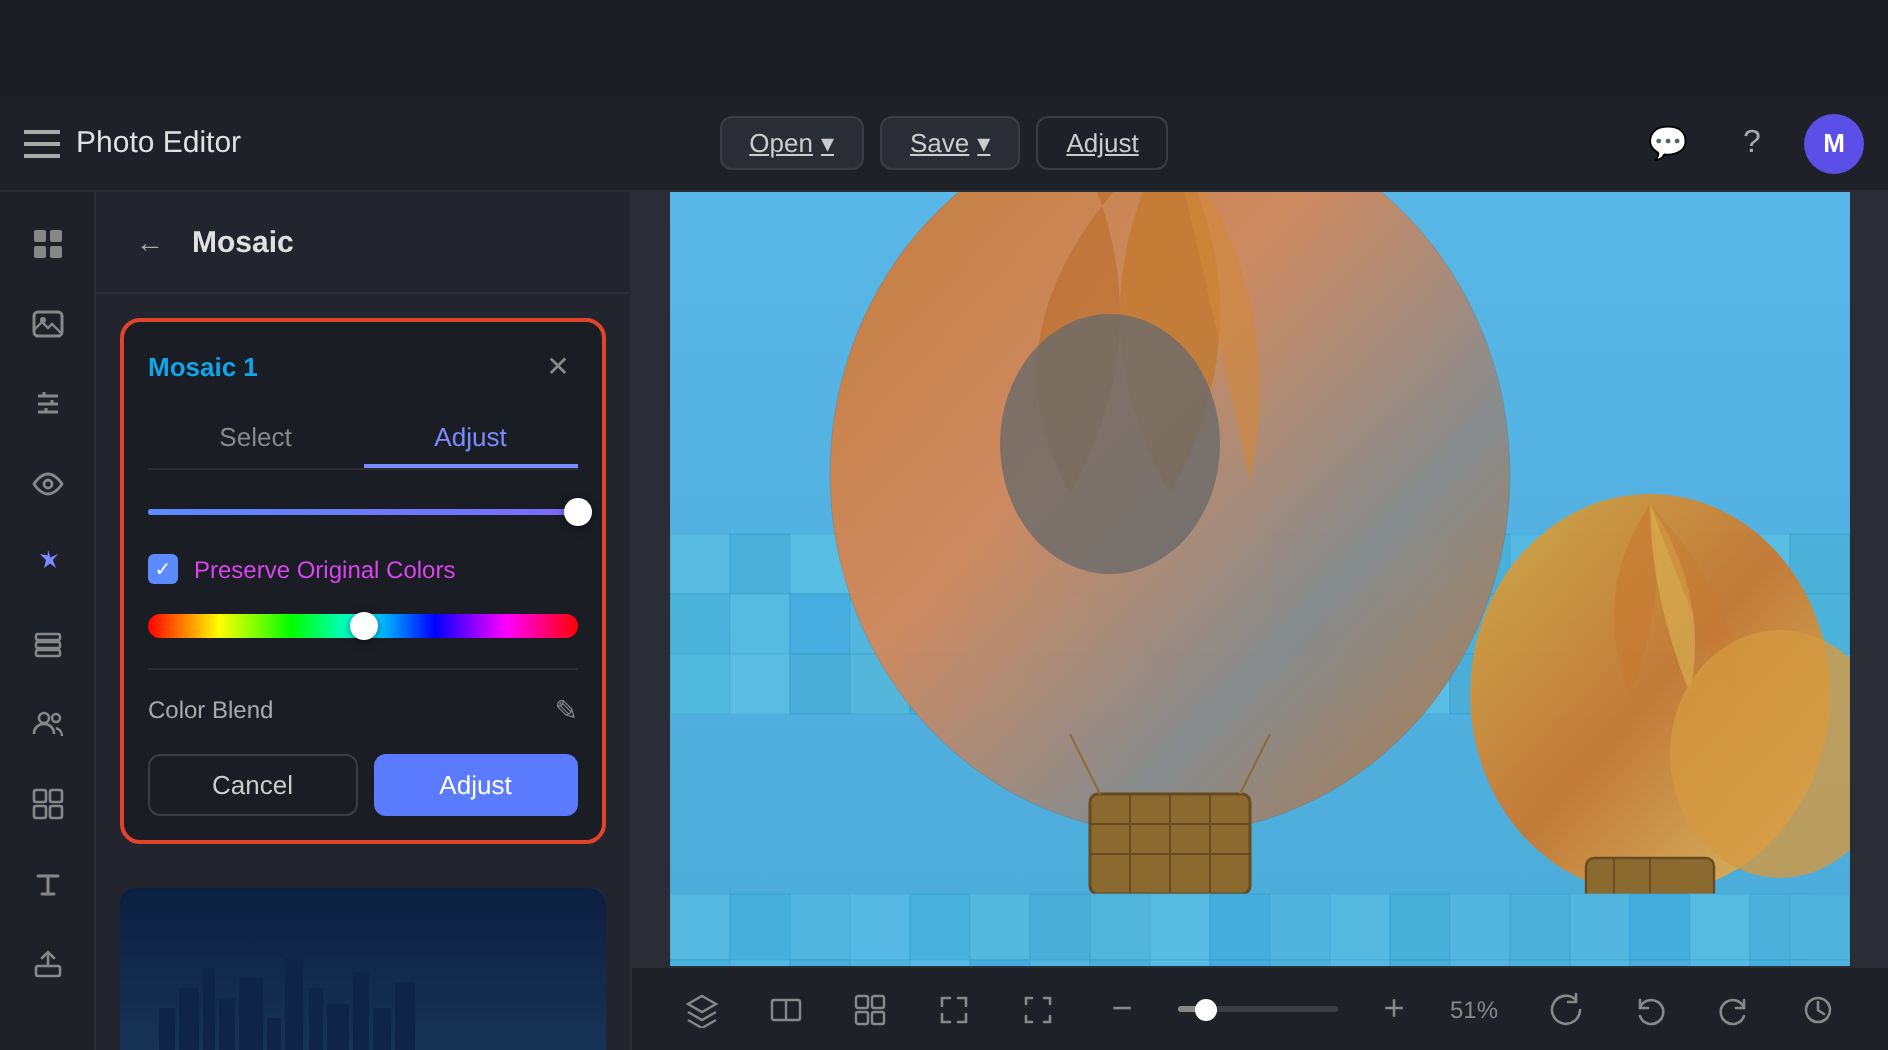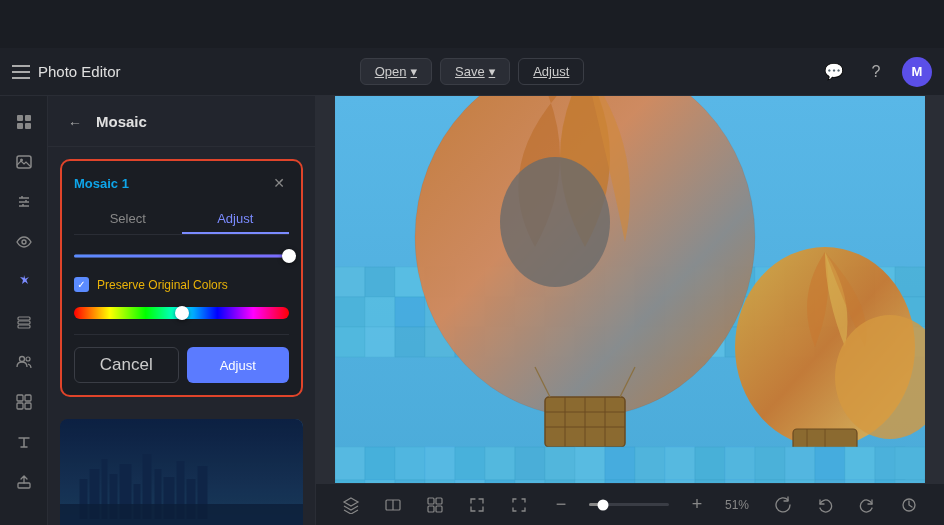--- a/index.html
+++ b/index.html
@@ -280,21 +280,21 @@
       height: 15px;
       background: #5b8bff;
       border-radius: 3px;
       display: flex;
       align-items: center;
       justify-content: center;
       cursor: pointer;
       flex-shrink: 0;
     }
     .checkbox-check { color: #fff; font-size: 10px; }
-    .checkbox-label { color: #eab308; font-size: 12px; cursor: pointer; }
+    .checkbox-label { color: #d946ef; font-size: 12px; cursor: pointer; }
 
     
     .hue-slider-track {
       position: relative;
       height: 18px;
       margin-bottom: 12px;
     }
     .hue-gradient {
       position: absolute;
       top: 50%;
@@ -339,21 +339,21 @@
       gap: 8px;
     }
     .btn-cancel {
       flex: 1;
       padding: 7px;
       background: transparent;
       border: 1px solid #3a3d45;
       border-radius: 6px;
       color: #ccc;
       cursor: pointer;
-      font-size: 17px;
+      font-size: 13px;
       text-align: center;
     }
     .btn-apply {
       flex: 1;
       padding: 7px;
       background: #5b7bff;
       border: none;
       border-radius: 6px;
       color: #fff;
       cursor: pointer;
@@ -602,20 +602,24 @@
         <span class="checkbox-label">Preserve Original Colors</span>
       </div>
 
       <div class="hue-slider-track">
         <div class="hue-gradient"></div>
         <div class="hue-thumb" style="left:50%"></div>
       </div>
 
       <div class="divider"></div>
 
+      <div class="color-blend-row">
+        <span class="color-blend-label">Color Blend</span>
+        <span class="color-blend-icon">✎</span>
+      </div>
 
       <div class="action-btns">
         <button class="btn-cancel">Cancel</button>
         <button class="btn-apply">Adjust</button>
       </div>
     </div>
 
     <div class="thumbnail-area">
       <div class="thumbnail">
         <svg width="100%" height="100%" style="position:absolute;top:0;left:0;" viewBox="0 0 244 120" preserveAspectRatio="xMidYMid slice">

